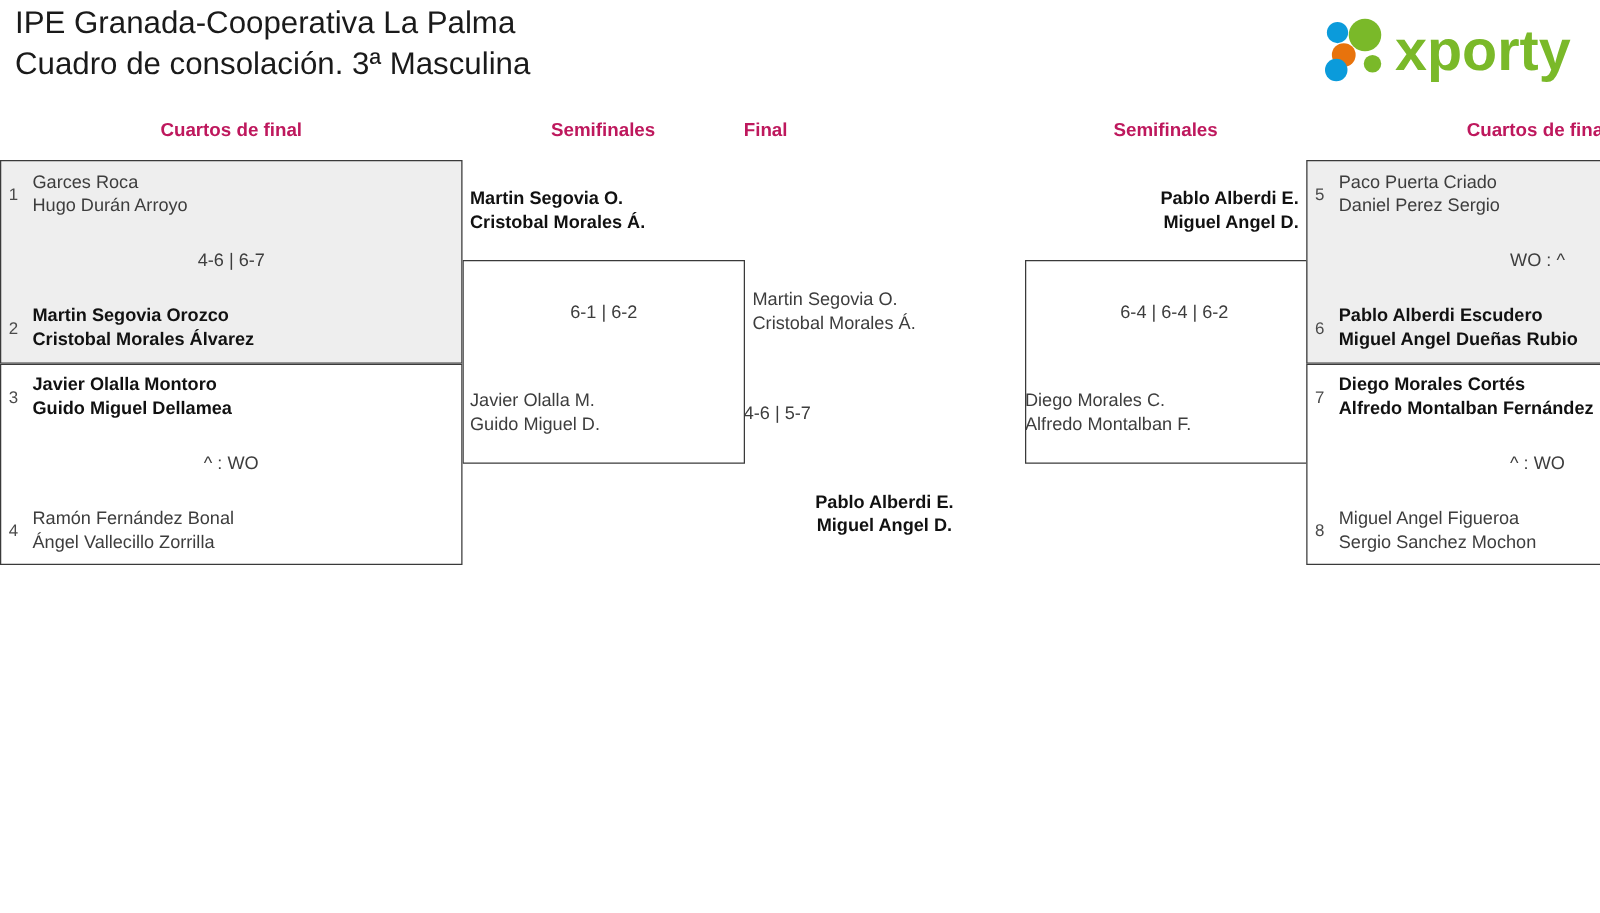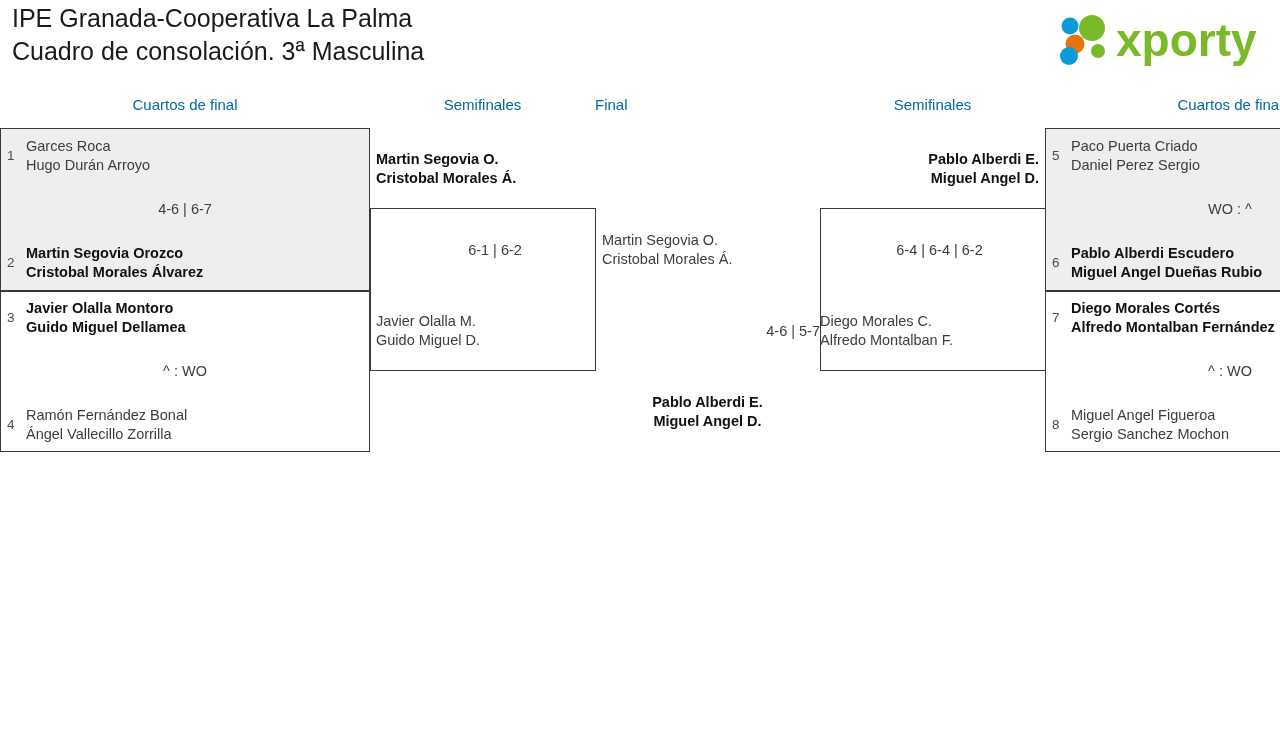--- a/index.html
+++ b/index.html
@@ -23,21 +23,21 @@
   .title-line { display: block; }
 
   .logo {
     position: absolute; right: 4px; top: 6px;
     width: 228px; height: 62px;
   }
 
   
   .round-head {
     position: absolute; top: 96px;
-    font-size: 15px; color: #0369a1; font-weight: 400;
+    font-size: 15px; color: #be185d; font-weight: 700;
     white-space: nowrap;
   }
   .rh-qf-l   { left: 0px;    width: 370px; text-align: center; }
   .rh-sf-l   { left: 370px;  width: 225px; text-align: center; }
   .rh-final  { left: 595px;  width: 225px; text-align: left; }
   .rh-sf-r   { left: 820px;  width: 225px; text-align: center; }
   .rh-qf-r   { left: 1045px; width: 370px; text-align: center; }
 
   
   .box {
@@ -91,21 +91,21 @@
   .qf-r .seed   { left: 1052px; }
   .qf-r .team   { left: 1071px; text-align: left; }
   .qf-r .score  { left: 1045px; width: 370px; text-align: center; }
 
   
   .sf-team-l { left: 376px; text-align: left; }
 
   
   .final-team-top { left: 602px; text-align: left; }
   .final-team-bot { left: 595px; width: 225px; text-align: center; }
-  .final-score    { left: 595px; width: 225px; text-align: right; }
+  .final-score    { left: 595px; width: 225px; text-align: left; }
 
   .abs { position: absolute; }
 </style>
 </head>
 <body>
 
 <div id="root">
 
   <div class="title-block">
     <span class="title-line">IPE Granada-Cooperativa La Palma</span>
@@ -157,21 +157,21 @@
       <span class="nm">Ramón Fernández Bonal</span>
       <span class="nm">Ángel Vallecillo Zorrilla</span>
     </div>
   </div>
 
   <div class="box sf-l"></div>
   <div class="team winner abs sf-team-l" style="top:150px">
     <span class="nm">Martin Segovia O.</span>
     <span class="nm">Cristobal Morales Á.</span>
   </div>
-  <div class="score abs" style="left:382px; width:226px; top:242px">6-1 | 6-2</div>
+  <div class="score abs" style="left:370px; width:226px; top:242px">6-1 | 6-2</div>
   <div class="team abs sf-team-l" style="top:312px">
     <span class="nm">Javier Olalla M.</span>
     <span class="nm">Guido Miguel D.</span>
   </div>
 
   <div class="team abs final-team-top" style="top:231px">
     <span class="nm">Martin Segovia O.</span>
     <span class="nm">Cristobal Morales Á.</span>
   </div>
   <div class="score abs final-score" style="top:323px">4-6 | 5-7</div>

